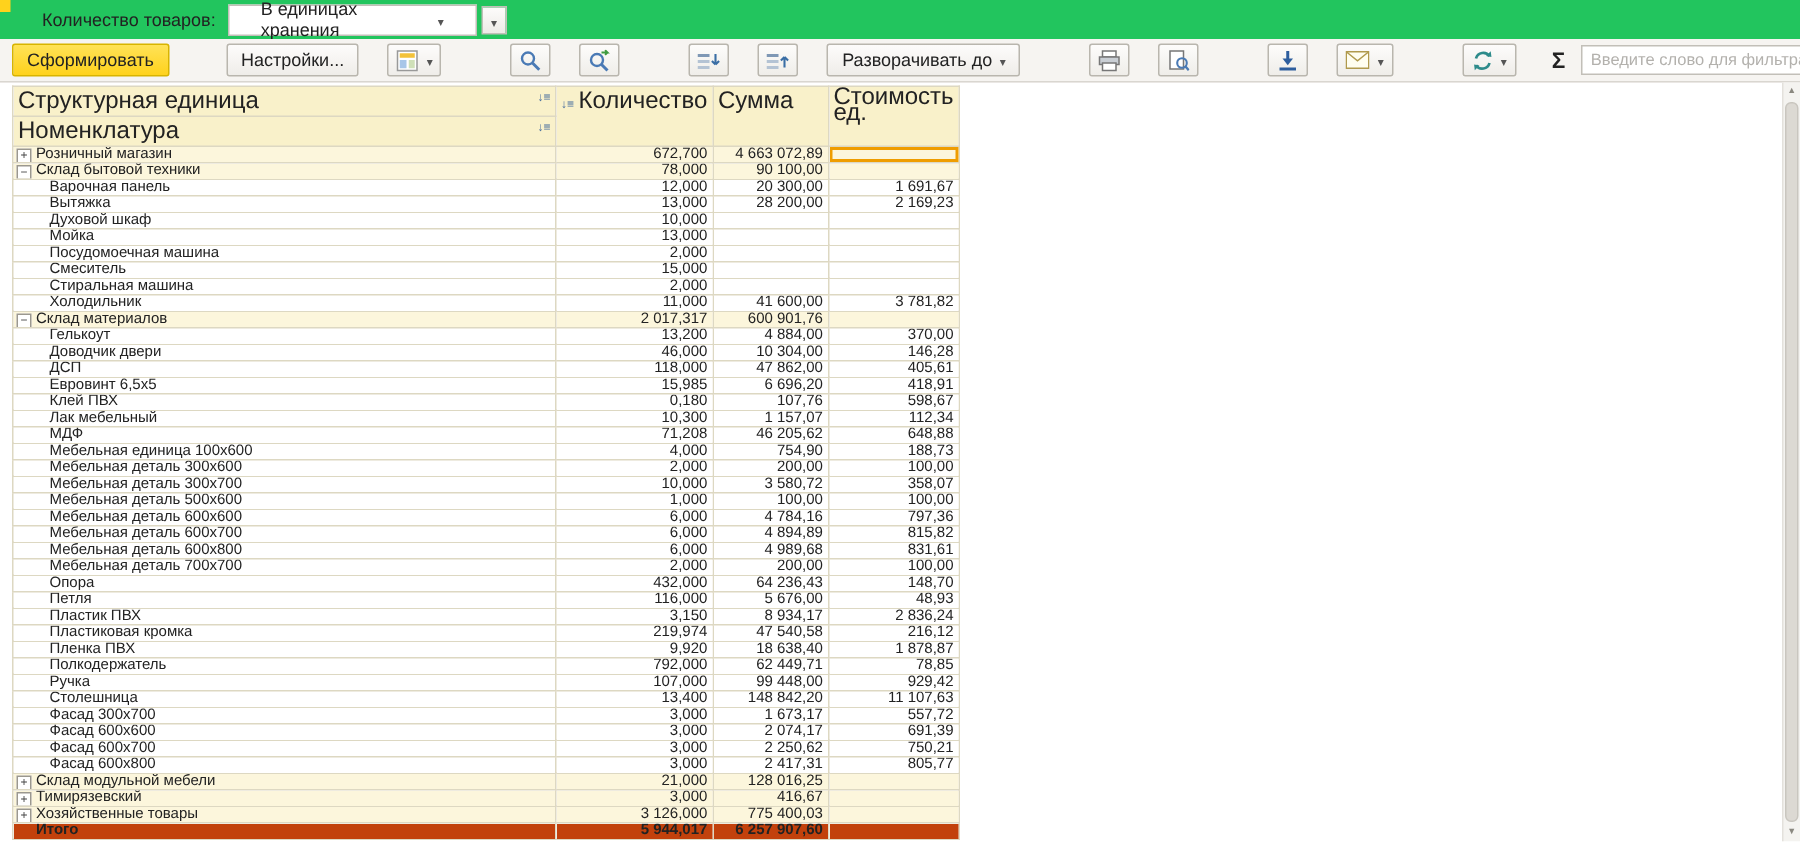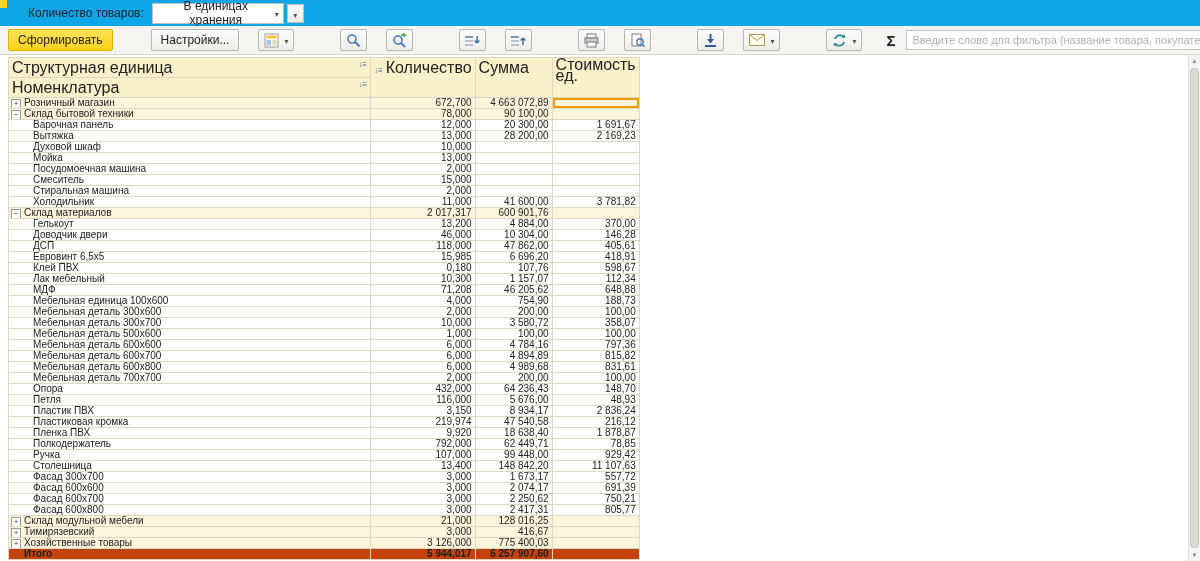--- a/index.html
+++ b/index.html
@@ -1,26 +1,26 @@
 <!DOCTYPE html>
 <html><head>
 <meta charset="utf-8">
 <style>
   html,body{margin:0;padding:0;}
   body{position:relative;width:1200px;height:561px;overflow:hidden;background:#fff;
        font-family:"Liberation Sans",sans-serif;color:#222;}
 
   
-  .topbar{position:absolute;left:0;top:0;right:0;height:26px;background:#0ea5e9;
+  .topbar{position:absolute;left:0;top:0;right:0;height:26px;background:#22c55e;
           display:flex;align-items:center;}
   .accent{position:absolute;left:0;top:0;width:7px;height:8px;background:#ffd21c;}
   .param-label{margin-left:28px;font-size:12px;}
   .combo{margin-left:8px;width:122px;height:19px;background:#fff;border:1px solid #c2bfb8;
-         display:flex;align-items:center;justify-content:space-between;padding:0 4px;
-         font-size:12px;cursor:default;text-align:center;}
+         display:flex;align-items:center;justify-content:space-between;padding:0 21px;
+         font-size:12px;cursor:default;}
   .mini-btn{margin-left:3px;width:17px;height:19px;border:1px solid #c2bfb8;
             background:linear-gradient(#fdfcfb,#edebe7);display:flex;align-items:center;
             justify-content:center;padding:0;}
   .caret{display:inline-block;}
   .caret::after{content:"▾";font-size:8px;color:#555;line-height:1;}
 
   
   .toolbar{position:absolute;left:0;top:26px;right:0;height:28px;background:#f6f4f1;
            border-bottom:1px solid #d9d6d0;display:flex;align-items:center;
            padding:0 8px;gap:19px;}
@@ -135,20 +135,24 @@
   </button>
   <button class="btn ibtn">
     <span>
       <svg width="15" height="15">
           <rect x="0" y="3" width="8" height="2" fill="#7f98b5"></rect>
           <rect x="0" y="7" width="8" height="2" fill="#b4c3d4"></rect>
           <rect x="0" y="11" width="8" height="2" fill="#b4c3d4"></rect>
           <path d="M12 12 v-7 M12 5 l-2.4 2.4 M12 5 l2.4 2.4" stroke="#3a6ea5" stroke-width="1.4" fill="none"></path>
         </svg>
     </span>
+  </button>
+  <button class="btn">
+    <span>Разворачивать до</span>
+    <span class="caret"></span>
   </button>
   <div class="sep"></div>
 
   <button class="btn ibtn">
     <span>
       <svg width="15" height="15">
           <rect x="3" y="1" width="9" height="4" fill="#fff" stroke="#777"></rect>
           <rect x="1" y="5" width="13" height="5" fill="#c9ced4" stroke="#777"></rect>
           <rect x="3" y="9" width="9" height="5" fill="#fff" stroke="#777"></rect>
         </svg>

